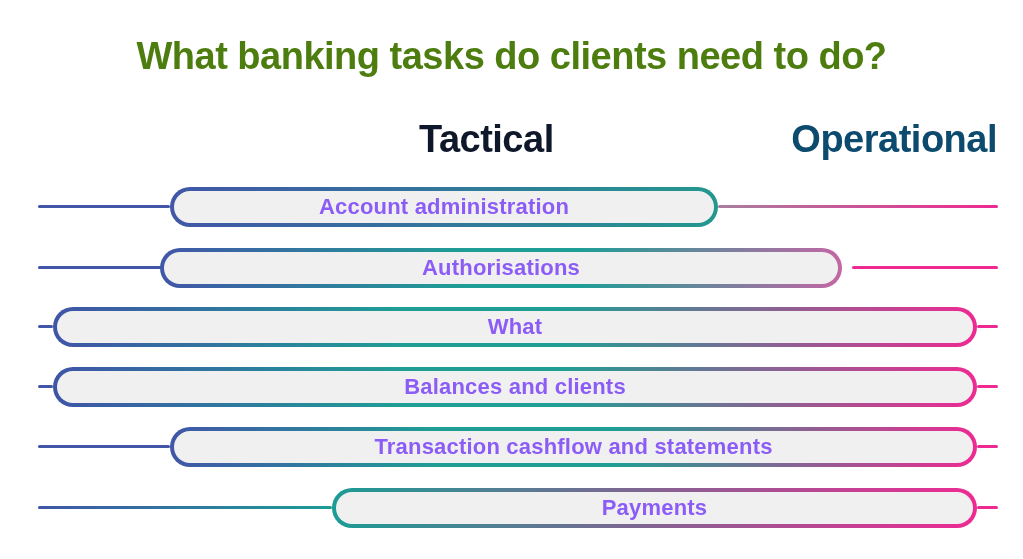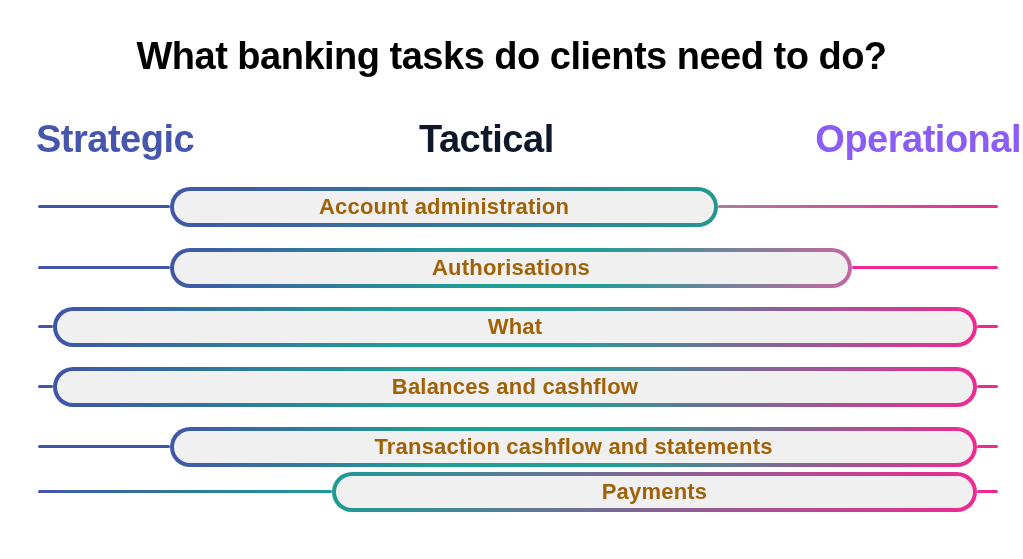--- a/index.html
+++ b/index.html
@@ -7,54 +7,54 @@
     position:relative;
     width:1023px;height:559px;
     background:#ffffff;
     font-family:"Liberation Sans", sans-serif;
     overflow:hidden;
   }
   .title{
     position:absolute;top:10px;left:0;width:1023px;
     text-align:center;
     font-size:38px;font-weight:bold;letter-spacing:-0.5px;
-    color:#000000;
+    color:#4d7c0f;
   }
   .col-header{
     position:absolute;top:118px;
     font-size:38px;font-weight:bold;letter-spacing:-0.5px;
     white-space:nowrap;
   }
   .col-strategic{left:36px;color:#4656ac;}
   .col-tactical{left:419px;color:#0f172a;}
-  .col-operational{right:2px;color:#8b5cf6;}
+  .col-operational{right:26px;color:#0c4a6e;}
 
   .row{position:absolute;left:0;width:1023px;height:40px;}
-  .r1{top:187px}.r2{top:248px}.r3{top:307px}.r4{top:367px}.r5{top:427px}.r6{top:472px}
+  .r1{top:187px}.r2{top:248px}.r3{top:307px}.r4{top:367px}.r5{top:427px}.r6{top:488px}
 
   .line{position:absolute;top:18px;height:3px;border-radius:2px;}
   .pill{
     position:absolute;top:0;height:40px;border-radius:20px;
     padding:4px;box-sizing:border-box;
   }
   .pill-inner{
     width:100%;height:100%;border-radius:16px;background:#f0f0f0;
     display:flex;align-items:center;justify-content:center;
-    font-size:22px;font-weight:bold;color:#a16207;
+    font-size:22px;font-weight:bold;color:#8b5cf6;
     white-space:nowrap;letter-spacing:0.2px;
   }
 
   
   .r1 .line-left{left:38px;width:132px;background:#4156a8;}
   .r1 .pill{left:170px;width:548px;background:linear-gradient(90deg,#4156a8,#23988f);}
   .r1 .line-right{left:718px;width:280px;background:linear-gradient(90deg,#a87e9e,#ee2a92);}
 
   
   .r2 .line-left{left:38px;width:132px;background:#4156a8;}
-  .r2 .pill{left:170px;width:682px;background:linear-gradient(90deg,#4156a8,#1f9e95 45%,#1f9e95 62%,#c367a3);}
+  .r2 .pill{left:160px;width:682px;background:linear-gradient(90deg,#4156a8,#1f9e95 45%,#1f9e95 62%,#c367a3);}
   .r2 .line-right{left:852px;width:146px;background:#ee2a92;}
 
   
   .r3 .line-left,.r4 .line-left{left:38px;width:15px;background:#4156a8;}
   .r3 .pill,.r4 .pill{left:53px;width:924px;background:linear-gradient(90deg,#3f54a7,#1f9e95 38%,#1f9e95 55%,#ee2a92);}
   .r3 .line-right,.r4 .line-right{left:977px;width:21px;background:#ee2a92;}
 
   
   .r5 .line-left{left:38px;width:132px;background:#4156a8;}
   .r5 .pill{left:170px;width:807px;background:linear-gradient(90deg,#4156a8,#1f9e95 33%,#1f9e95 55%,#ee2a92);}
@@ -65,21 +65,20 @@
   .r6 .pill{left:332px;width:645px;background:linear-gradient(90deg,#1b9c94,#ee2a92);}
   .r6 .line-right{left:977px;width:21px;background:#ee2a92;}
 </style>
 </head>
 <body>
 
 <div class="canvas">
 
   <h1 class="title">What banking tasks do clients need to do?</h1>
 
-  <div class="col-header col-strategic">Strategic</div>
   <div class="col-header col-tactical">Tactical</div>
   <div class="col-header col-operational">Operational</div>
 
   <div class="row r1">
     <div class="line line-left"></div>
     <div class="pill">
       <div class="pill-inner">Account administration</div>
     </div>
     <div class="line line-right"></div>
   </div>
@@ -96,21 +95,21 @@
     <div class="line line-left"></div>
     <div class="pill">
       <div class="pill-inner">What</div>
     </div>
     <div class="line line-right"></div>
   </div>
 
   <div class="row r4">
     <div class="line line-left"></div>
     <div class="pill">
-      <div class="pill-inner">Balances and cashflow</div>
+      <div class="pill-inner">Balances and clients</div>
     </div>
     <div class="line line-right"></div>
   </div>
 
   <div class="row r5">
     <div class="line line-left"></div>
     <div class="pill">
       <div class="pill-inner">Transaction cashflow and statements</div>
     </div>
     <div class="line line-right"></div>

